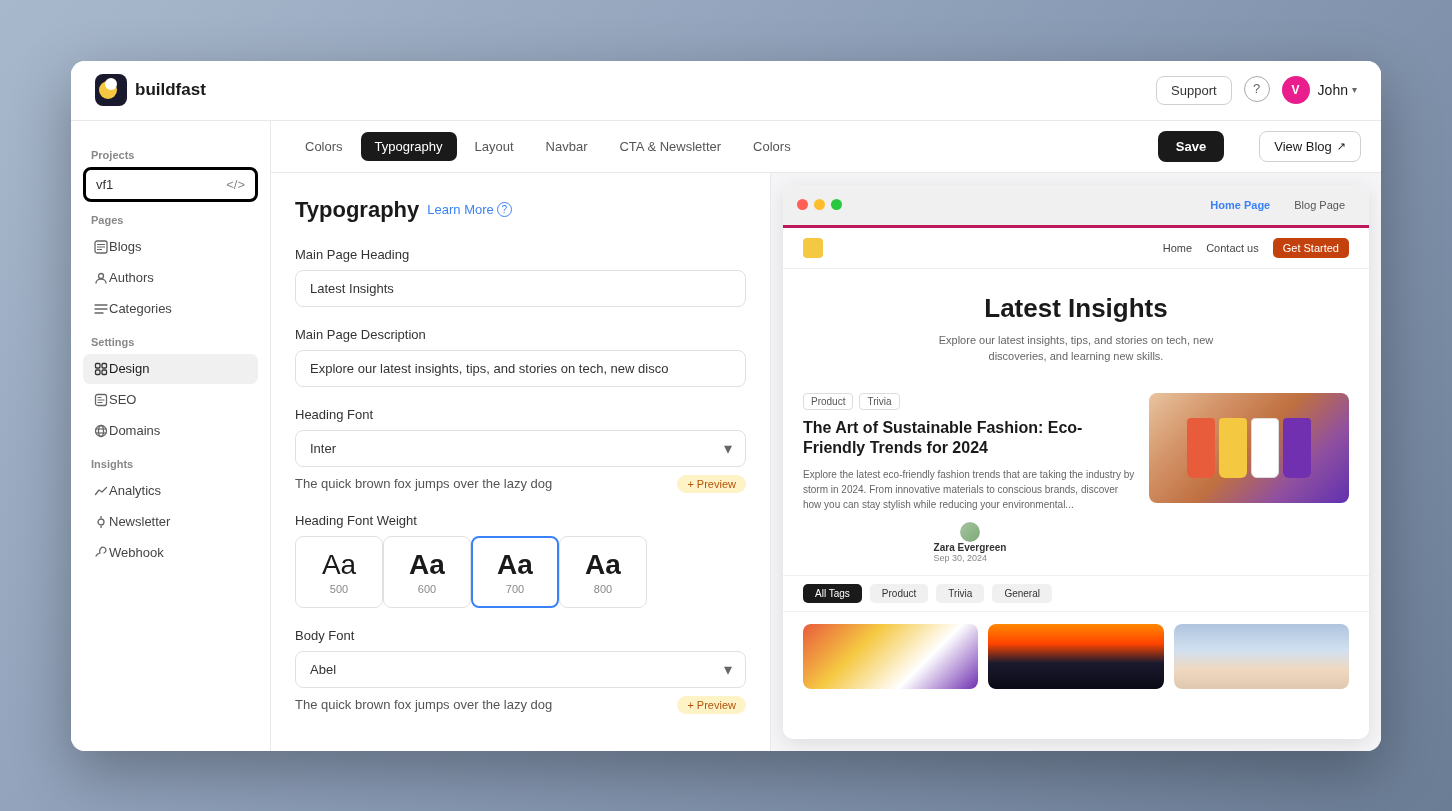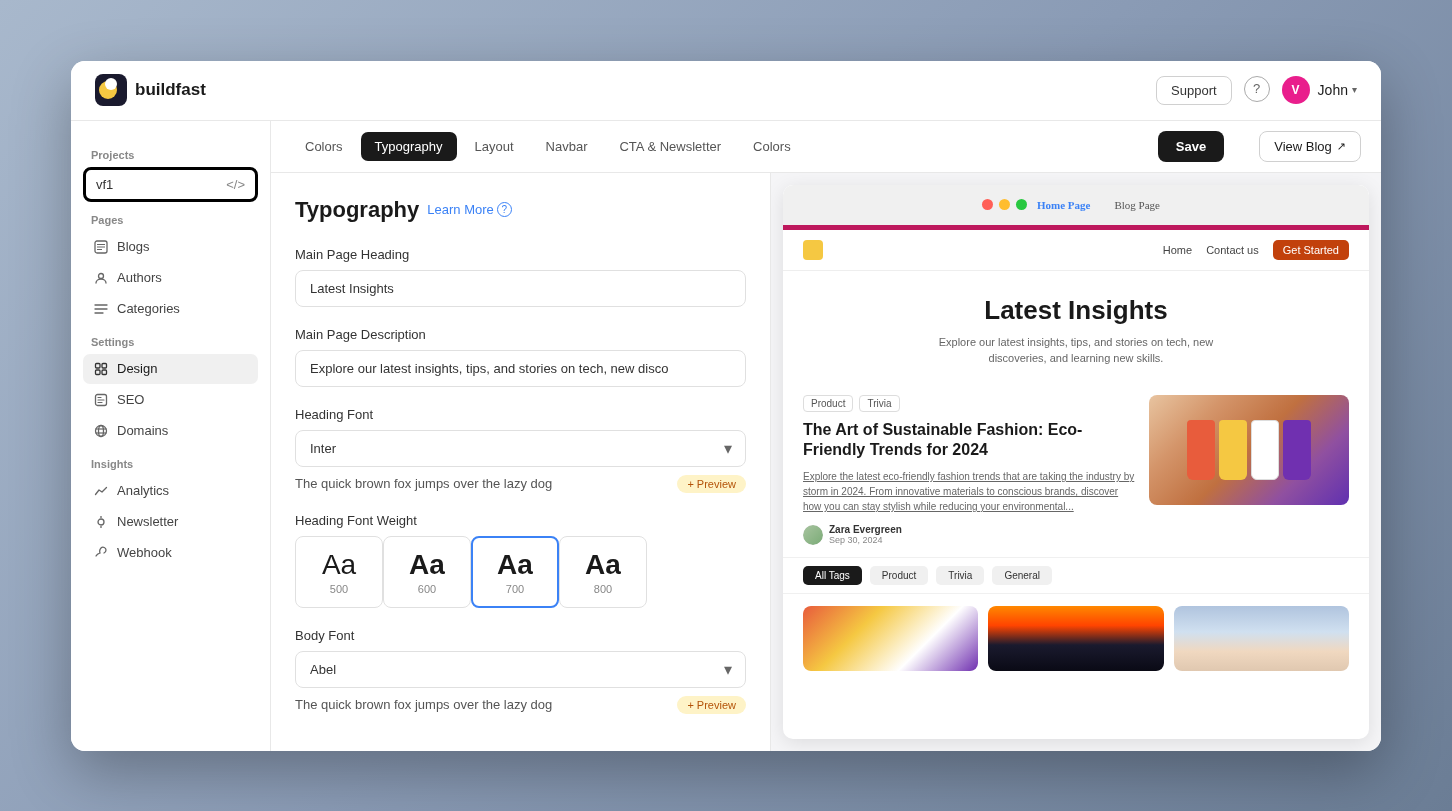--- a/index.html
+++ b/index.html
@@ -164,21 +164,20 @@
       color: #333;
       cursor: pointer;
     }
     .project-code-icon {
       color: #888;
       font-size: 13px;
     }
     .sidebar-item {
       display: flex;
       align-items: center;
-      gap: 8px;
       padding: 7px 10px;
       border-radius: 7px;
       font-size: 13px;
       color: #444;
       cursor: pointer;
       margin-bottom: 1px;
     }
     .sidebar-item.active {
       background: #f0f0f0;
       color: #1a1a1a;
@@ -389,27 +388,26 @@
       border-radius: 10px;
       box-shadow: 0 4px 20px rgba(0,0,0,0.1);
       flex: 1;
       display: flex;
       flex-direction: column;
       overflow: hidden;
     }
     .browser-titlebar {
       display: flex;
       align-items: center;
-      justify-content: center;
+      justify-content: space-between;
       padding: 10px 14px;
       background: #f0f0f0;
-      border-bottom: 5px solid #be185d;
+      border-bottom: 3px solid #be185d;
       border-radius: 10px 10px 0 0;
       flex-shrink: 0;
-      font-family: Liberation Serif, serif;
     }
     .browser-dots {
       display: flex;
       gap: 6px;
       align-items: center;
     }
     .browser-dot {
       width: 11px;
       height: 11px;
       border-radius: 50%;
@@ -508,26 +506,25 @@
       font-weight: 800;
       color: #1a1a1a;
       line-height: 1.3;
       margin-bottom: 8px;
     }
     .blog-featured-desc {
       font-size: 10px;
       color: #666;
       line-height: 1.5;
       margin-bottom: 10px;
-      text-decoration: underline;
     }
     .blog-author-row {
       display: flex;
       align-items: center;
-      gap: 6px;
+      flex-direction: column;
     }
     .blog-author-avatar {
       width: 20px;
       height: 20px;
       border-radius: 50%;
       background: #ddd;
       overflow: hidden;
       display: flex;
       align-items: center;
       justify-content: center;

